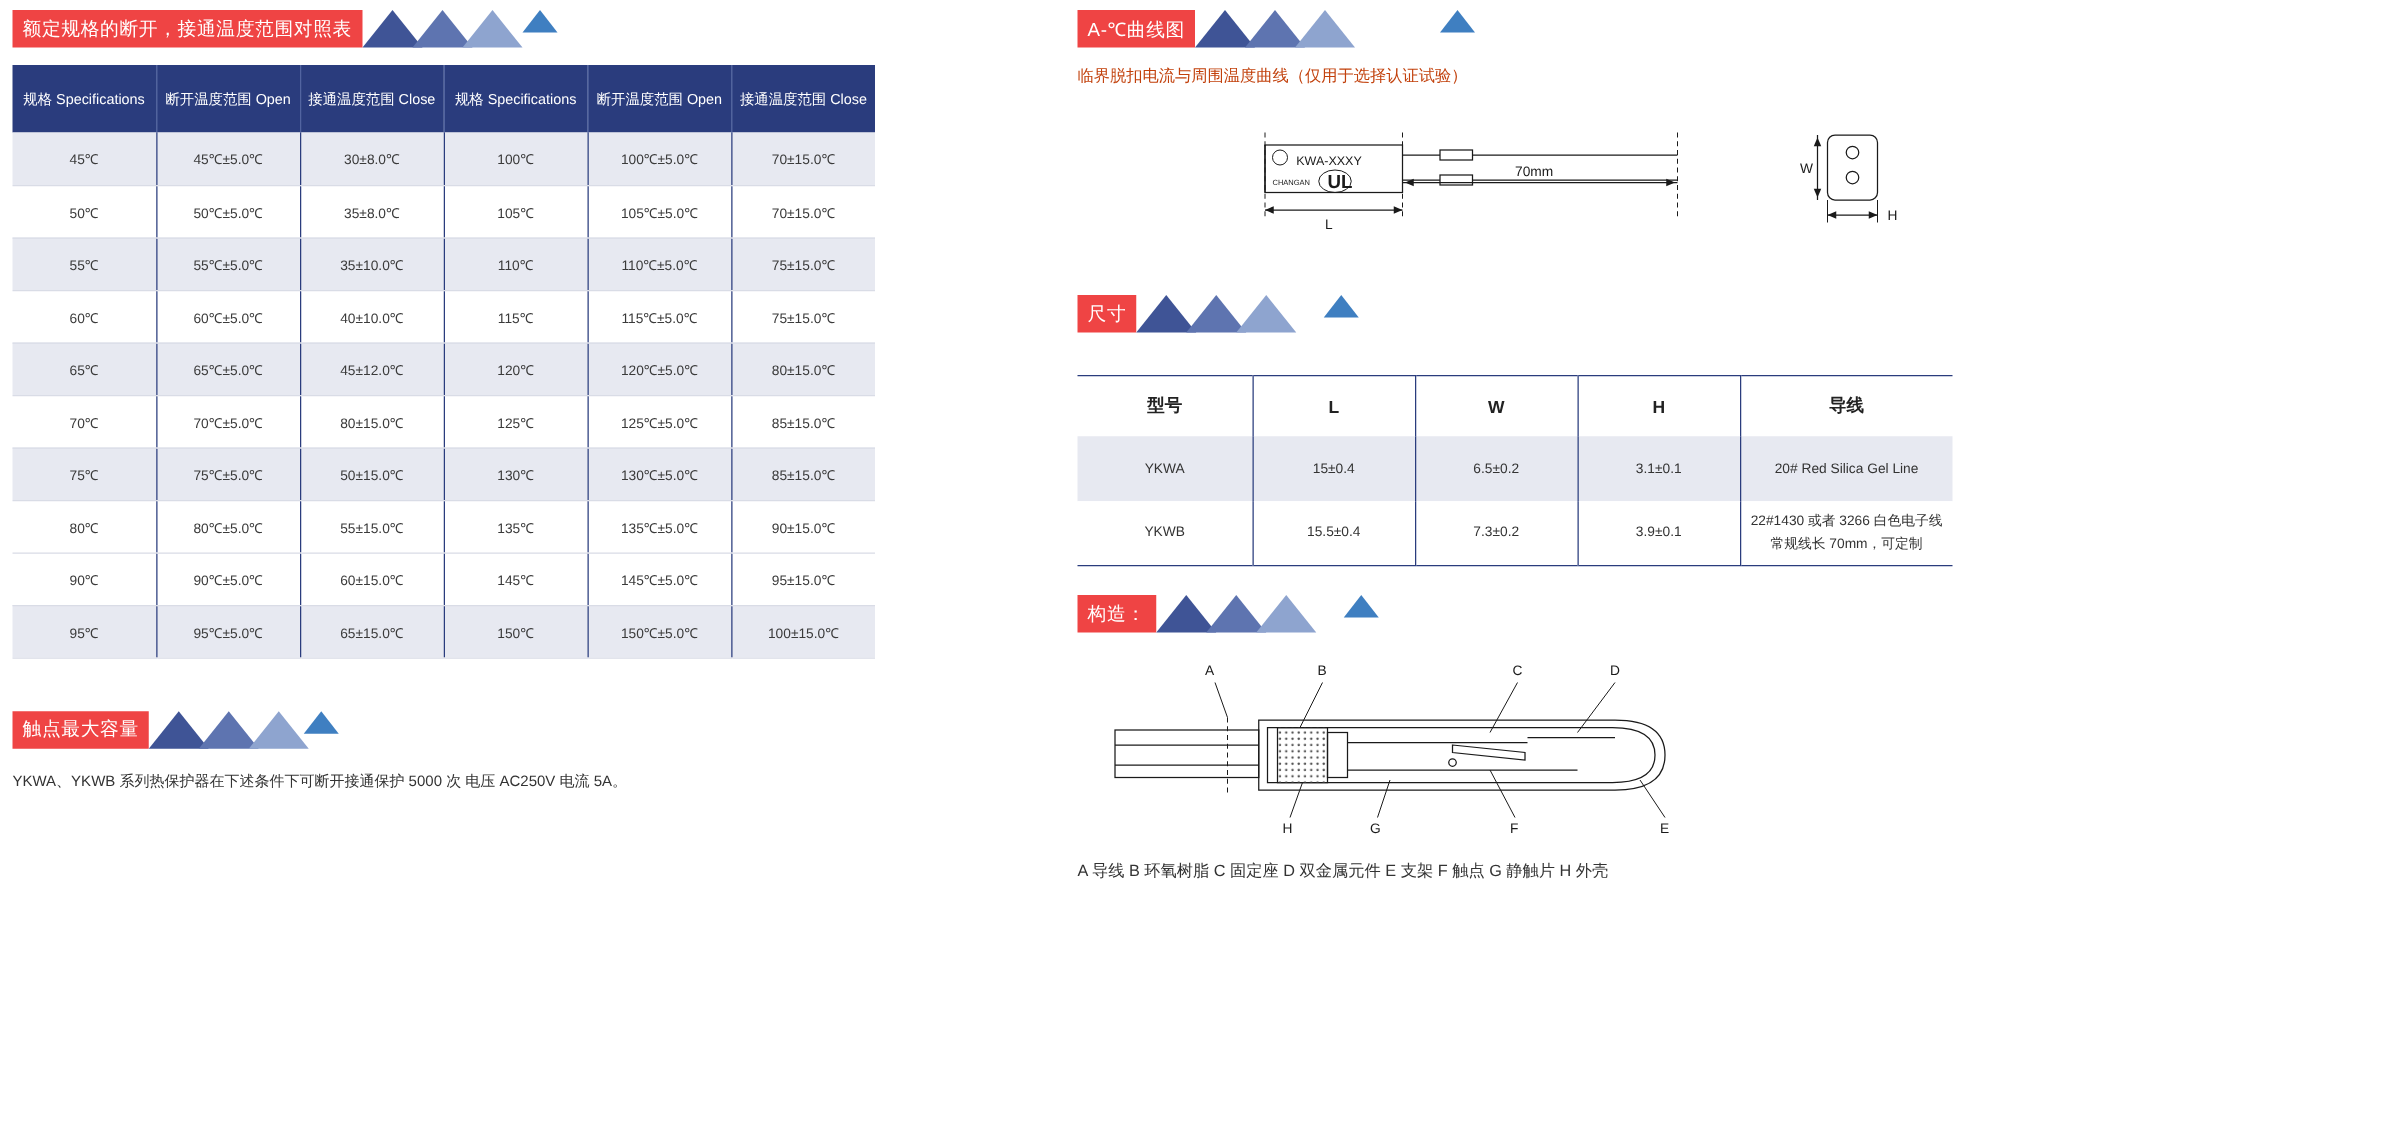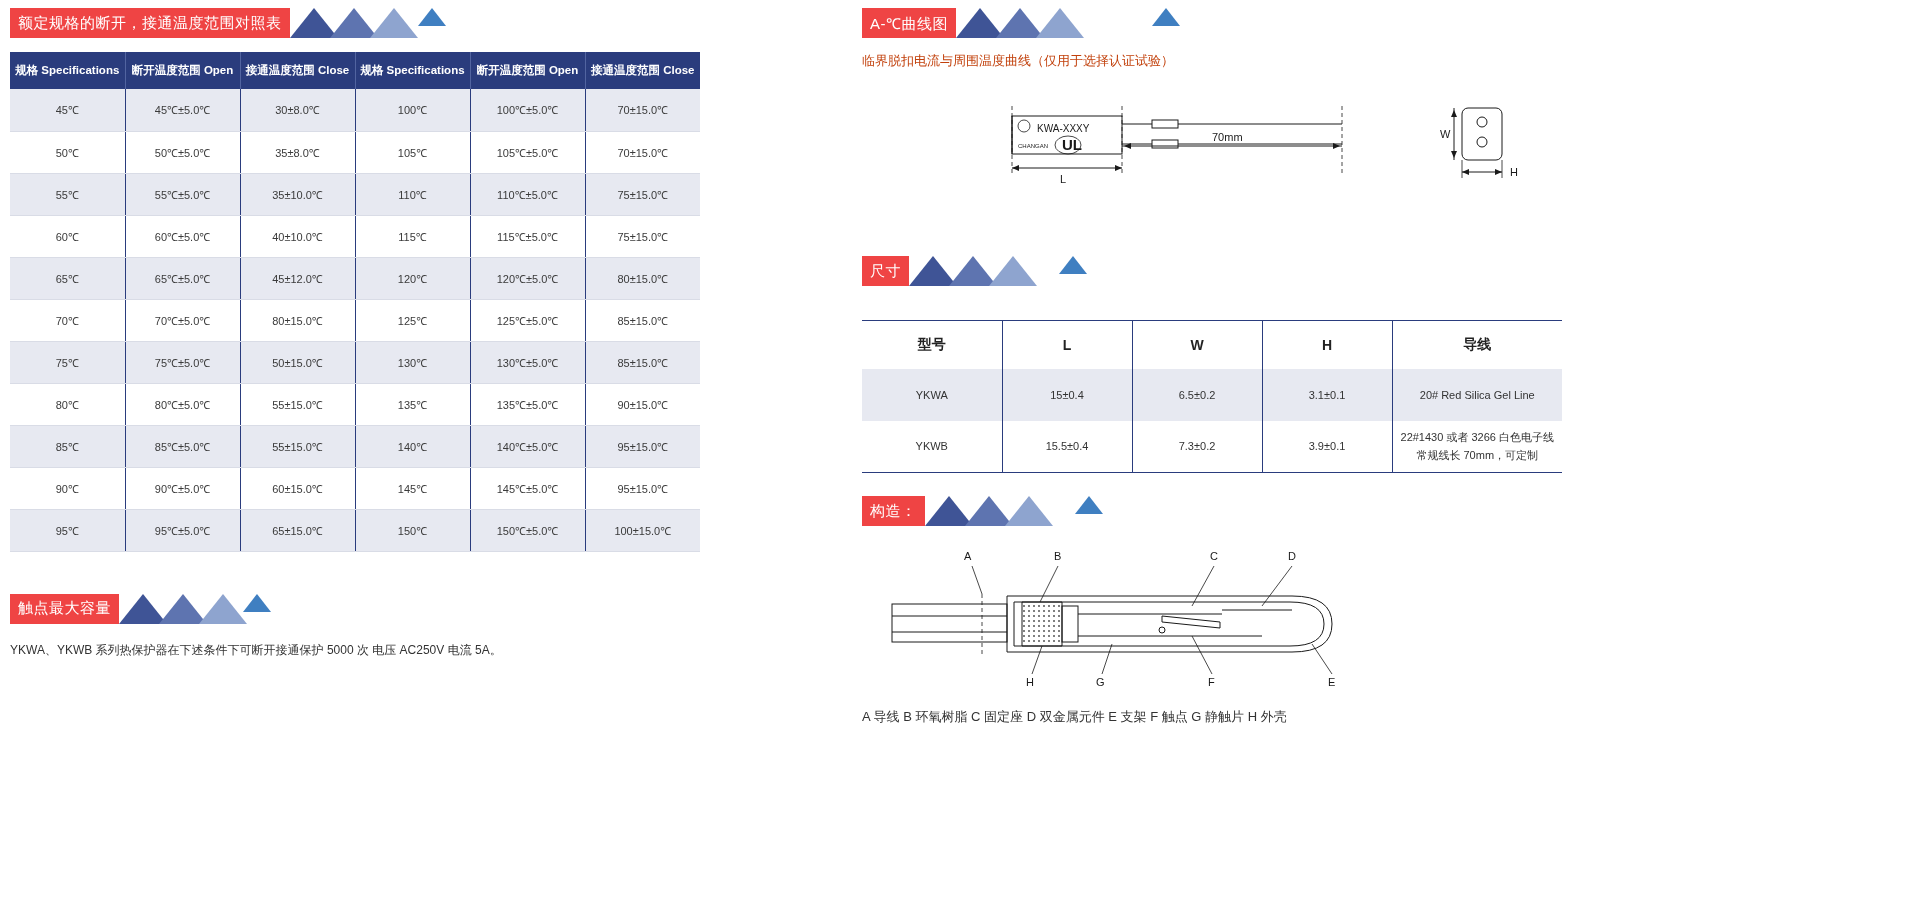--- a/index.html
+++ b/index.html
@@ -49,23 +49,23 @@
   }
   table.spec {
     border-collapse: collapse;
     width: 690px;
     margin-top: 14px;
     table-layout: fixed;
   }
   table.spec th {
     background: #2a3c7d;
     color: #fff;
-    font-weight: bold;
+    font-weight: normal;
     font-size: 11.5px;
-    height: 37px;
+    height: 54px;
     border-right: 1px solid #5264a0;
     padding: 0 4px;
   }
   table.spec th:last-child { border-right: none; }
   table.spec td {
     text-align: center;
     font-size: 11px;
     height: 42px;
     color: #3a3a3a;
     border-bottom: 1px solid #d9dce6;
@@ -223,28 +223,20 @@
           <td class="sep">130℃±5.0℃</td>
           <td class="sep">85±15.0℃</td>
         </tr>
         <tr class="even">
           <td>80℃</td>
           <td class="sep">80℃±5.0℃</td>
           <td class="sep">55±15.0℃</td>
           <td class="sep">135℃</td>
           <td class="sep">135℃±5.0℃</td>
           <td class="sep">90±15.0℃</td>
-        </tr>
-        <tr class="odd">
-          <td>85℃</td>
-          <td class="sep">85℃±5.0℃</td>
-          <td class="sep">55±15.0℃</td>
-          <td class="sep">140℃</td>
-          <td class="sep">140℃±5.0℃</td>
-          <td class="sep">95±15.0℃</td>
         </tr>
         <tr class="even">
           <td>90℃</td>
           <td class="sep">90℃±5.0℃</td>
           <td class="sep">60±15.0℃</td>
           <td class="sep">145℃</td>
           <td class="sep">145℃±5.0℃</td>
           <td class="sep">95±15.0℃</td>
         </tr>
         <tr class="odd">
@@ -330,21 +322,21 @@
         <text x="578" y="52" class="lbl-b">W</text>
         <line x1="600" y1="86" x2="640" y2="86" class="ln"></line>
         <polygon points="600,86 607,83 607,89" fill="#1a1a1a"></polygon>
         <polygon points="640,86 633,83 633,89" fill="#1a1a1a"></polygon>
         <text x="648" y="90" class="lbl-b">H</text>
         <line x1="600" y1="74" x2="600" y2="92" class="lnt"></line>
         <line x1="640" y1="74" x2="640" y2="92" class="lnt"></line>
       </svg>
     </div>
 
-    <div class="banner" style="margin-top:20px;">
+    <div class="banner" style="">
       <div class="bar">尺寸</div>
       <div class="tris">
         <svg width="180" height="34" viewBox="0 0 180 34">
           <polygon points="0,30 24,0 48,30" fill="#3f5496"></polygon>
           <polygon points="40,30 64,0 88,30" fill="#5e74b0"></polygon>
           <polygon points="80,30 104,0 128,30" fill="#8ea4cf"></polygon>
           <polygon points="150,18 164,0 178,18" fill="#3f7fc1"></polygon>
         </svg>
       </div>
     </div>

